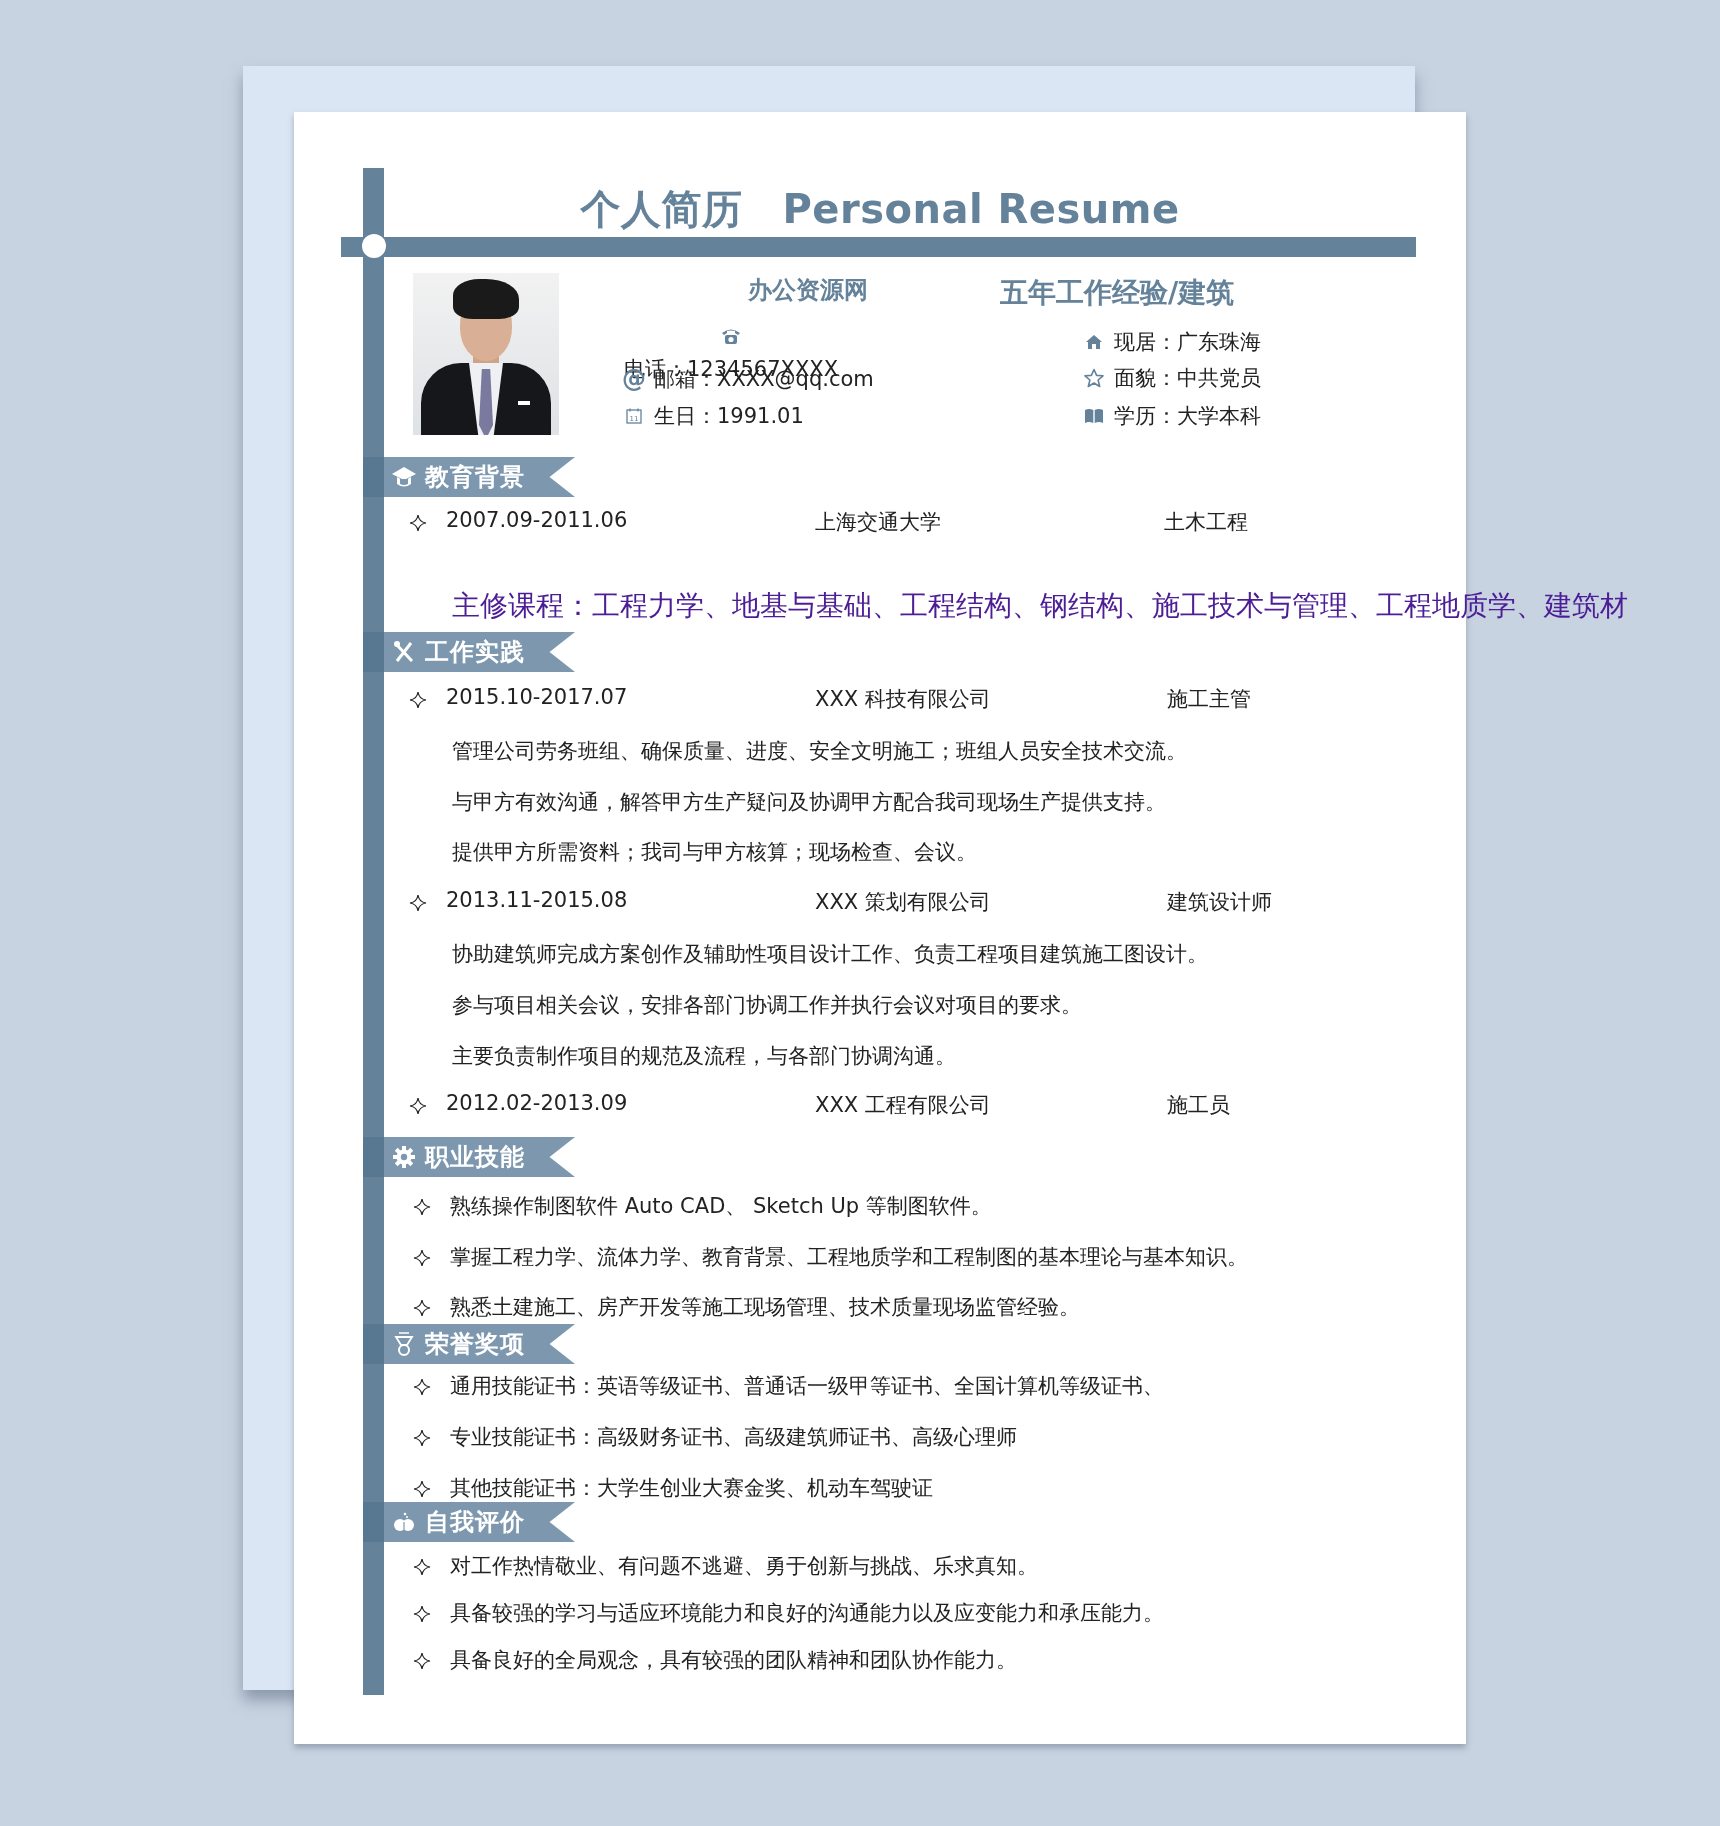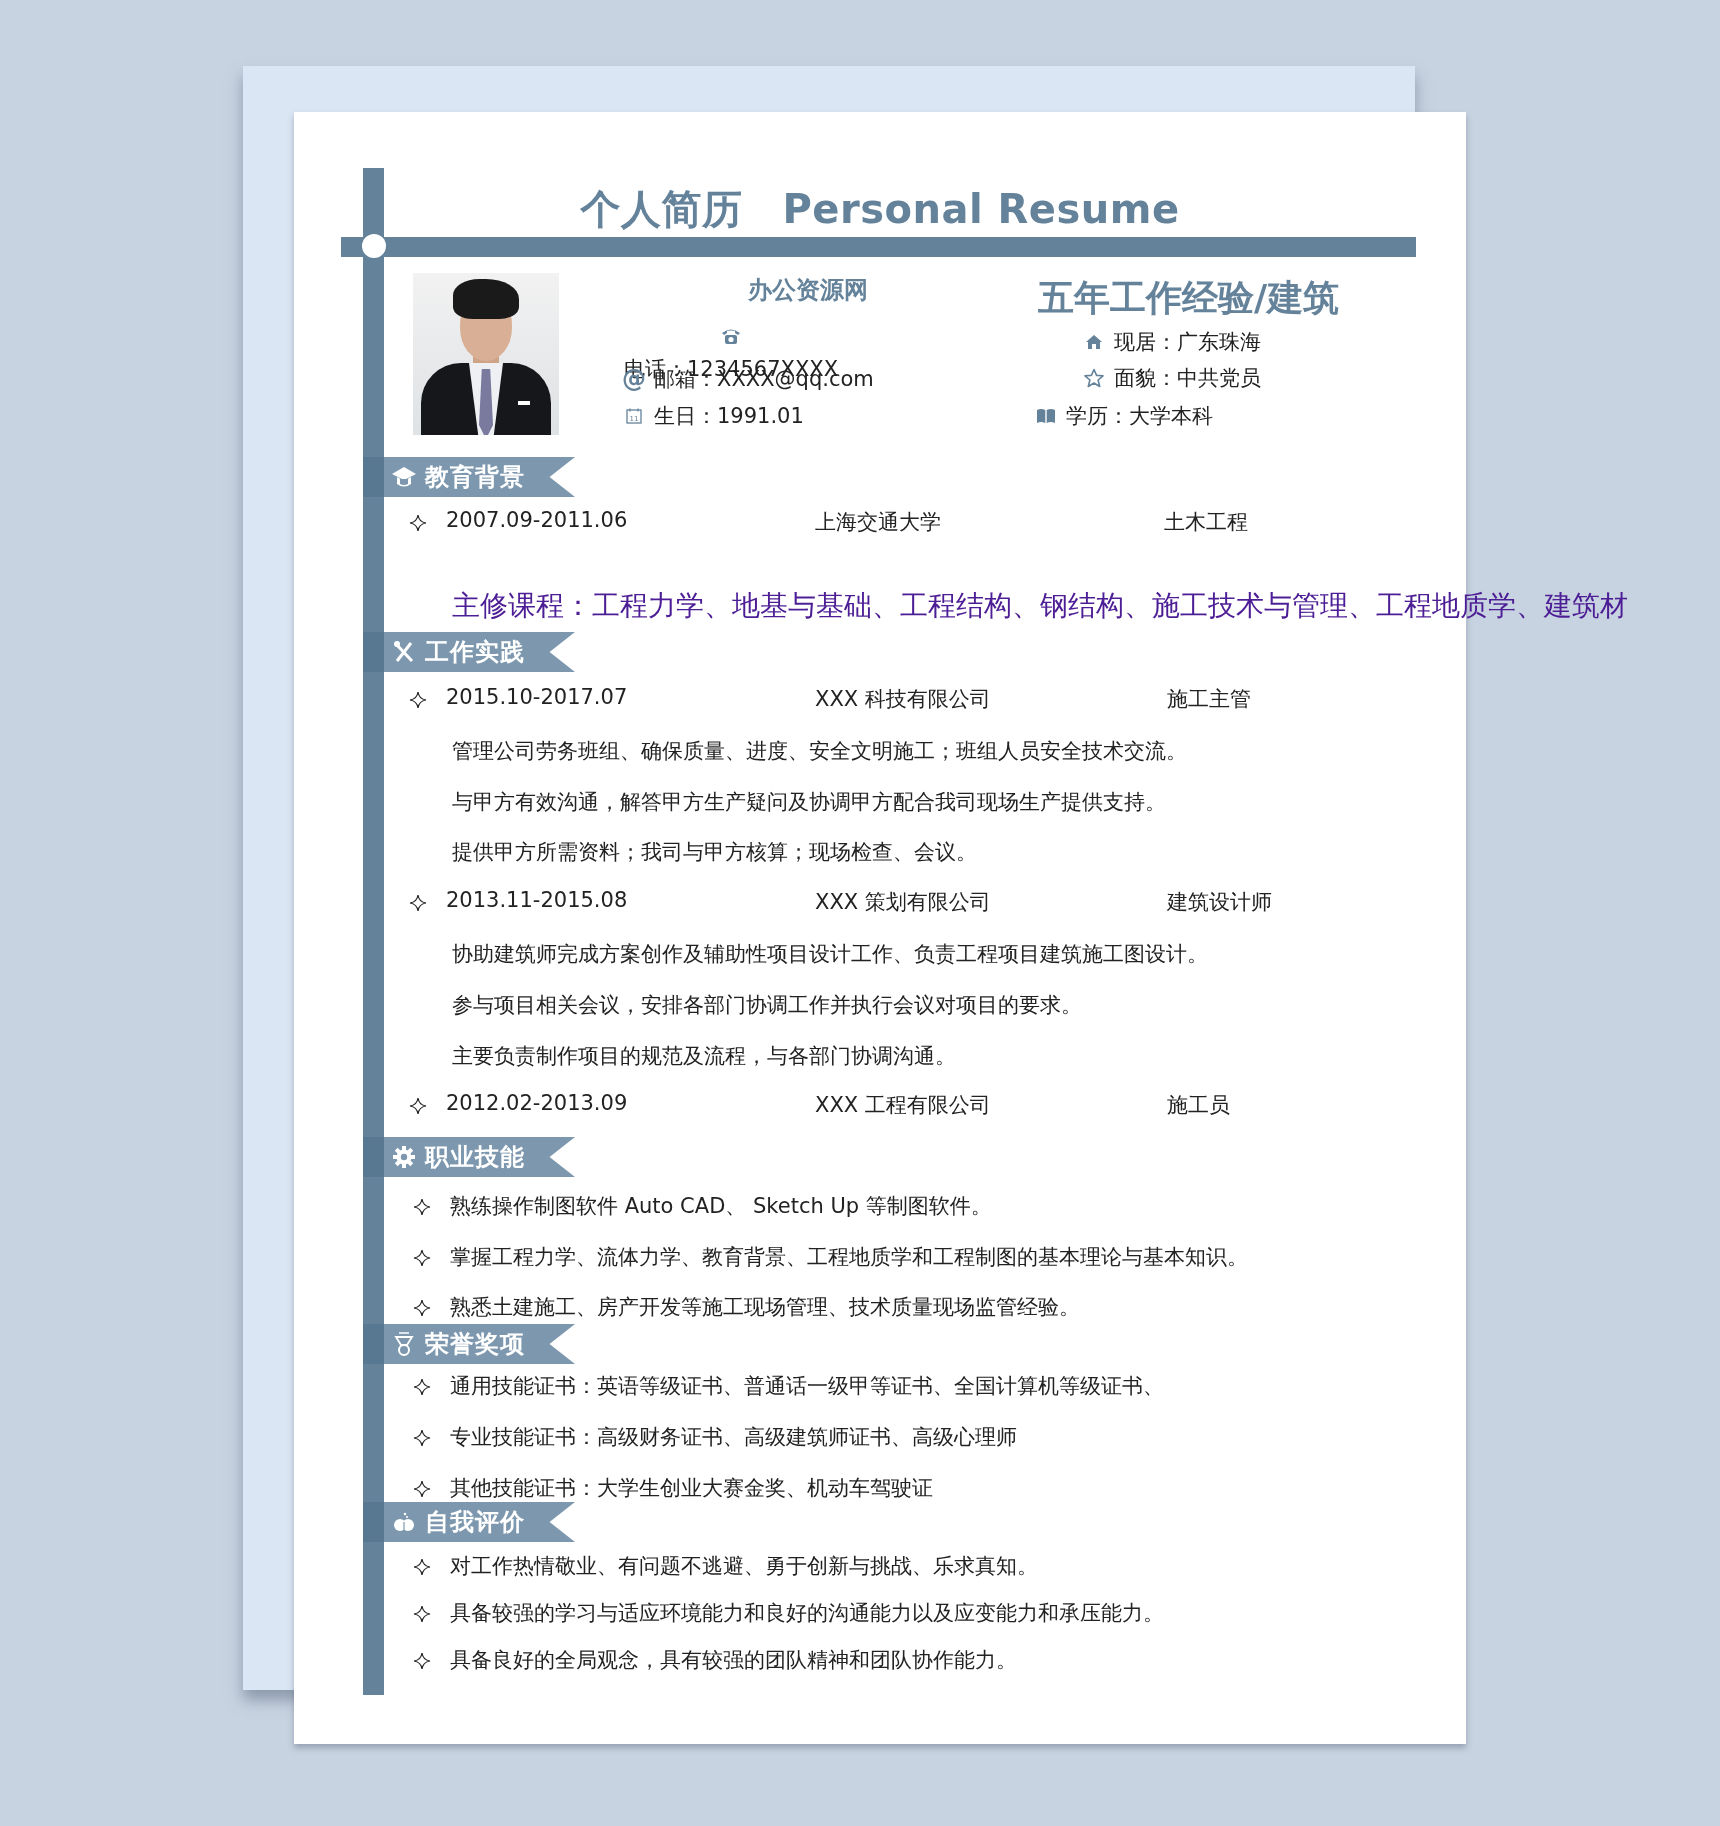--- a/index.html
+++ b/index.html
@@ -19,21 +19,21 @@
   .photo { position:absolute; left:413px; top:273px; width:146px; height:162px; overflow:hidden;
            background:linear-gradient(180deg,#f2f2f2,#e6e8ea 60%,#dfe2e4); }
   .photo .hair { position:absolute; left:40px; top:6px; width:66px; height:40px; background:#1a1a1a; border-radius:40% 50% 30% 30%; }
   .photo .face { position:absolute; left:47px; top:22px; width:52px; height:66px; background:#d9b095; border-radius:45% 45% 50% 50%; }
   .photo .neck { position:absolute; left:60px; top:80px; width:26px; height:20px; background:#cfa386; }
   .photo .suit { position:absolute; left:8px; top:90px; width:130px; height:90px; background:#15171b; border-radius:40px 40px 0 0; }
   .photo .shirt { position:absolute; left:56px; top:90px; width:34px; height:80px; background:#eef0f3; clip-path:polygon(0 0,100% 0,70% 100%,30% 100%); }
   .photo .tie { position:absolute; left:66px; top:96px; width:14px; height:70px; background:#7a7a9e; clip-path:polygon(20% 0,80% 0,100% 80%,50% 100%,0 80%); }
   .photo .pocket { position:absolute; left:105px; top:128px; width:12px; height:4px; background:#fff; }
   .name { position:absolute; left:748px; top:274px; font-size:24px; font-weight:bold; color:var(--accent); }
-  .headline { position:absolute; left:1038px; top:274px; font-size:36px; font-weight:bold; color:var(--accent); }
+  .headline { position:absolute; left:1000px; top:274px; font-size:28px; font-weight:bold; color:var(--accent); }
   .info { position:absolute; font-size:21px; color:#222; display:flex; align-items:center; gap:10px; height:30px; }
   .info .ic { width:20px; height:20px; display:inline-flex; align-items:center; justify-content:center; color:var(--accent); }
   .ribbon { position:absolute; left:363px; width:212px; height:40px; background:var(--ribbon);
             clip-path:polygon(0 0,100% 0,88% 50%,100% 100%,0 100%); display:flex; align-items:center; }
   .ribbon .ledge { position:absolute; left:0; top:0; width:21px; height:100%; background:#587892; }
   .ribbon .ic { position:relative; margin-left:28px; width:26px; height:26px; display:flex; align-items:center; justify-content:center; }
   .ribbon .lbl { position:relative; margin-left:8px; color:#fff; font-weight:bold; font-size:24px; letter-spacing:1px; }
   .row { position:absolute; font-size:21px; color:#222; white-space:nowrap; }
   .bullet { position:absolute; width:18px; height:18px; }
   .para { position:absolute; font-size:28px; color:#4c1d95; line-height:35px;margin-top:32px; }
@@ -100,21 +100,21 @@
   <span><span>现居：</span><span>广东珠海</span></span>
 </div>
 <div class="info" style="left:1084px;top:363px;">
   <span class="ic">
     <svg width="20" height="20" viewBox="0 0 20 20">
         <polygon points="10,1.5 12.6,7.4 19,7.8 14.1,12 15.7,18.5 10,15 4.3,18.5 5.9,12 1,7.8 7.4,7.4" fill="none" stroke="#64829a" stroke-width="1.6" stroke-linejoin="round"></polygon>
       </svg>
   </span>
   <span><span>面貌：</span><span>中共党员</span></span>
 </div>
-<div class="info" style="left:1036px;top:401px;align-items:center;">
+<div class="info" style="left:1084px;top:401px;align-items:center;">
   <span class="ic">
     <svg width="20" height="18" viewBox="0 0 20 18">
         <path d="M1 3 Q5 1 9.3 3 L9.3 16 Q5 14 1 16 Z" fill="#64829a"></path>
         <path d="M19 3 Q15 1 10.7 3 L10.7 16 Q15 14 19 16 Z" fill="#64829a"></path>
       </svg>
   </span>
   <span><span>学历：</span><span>大学本科</span></span>
 </div>
 
 <div class="ribbon" style="top:457px;">

